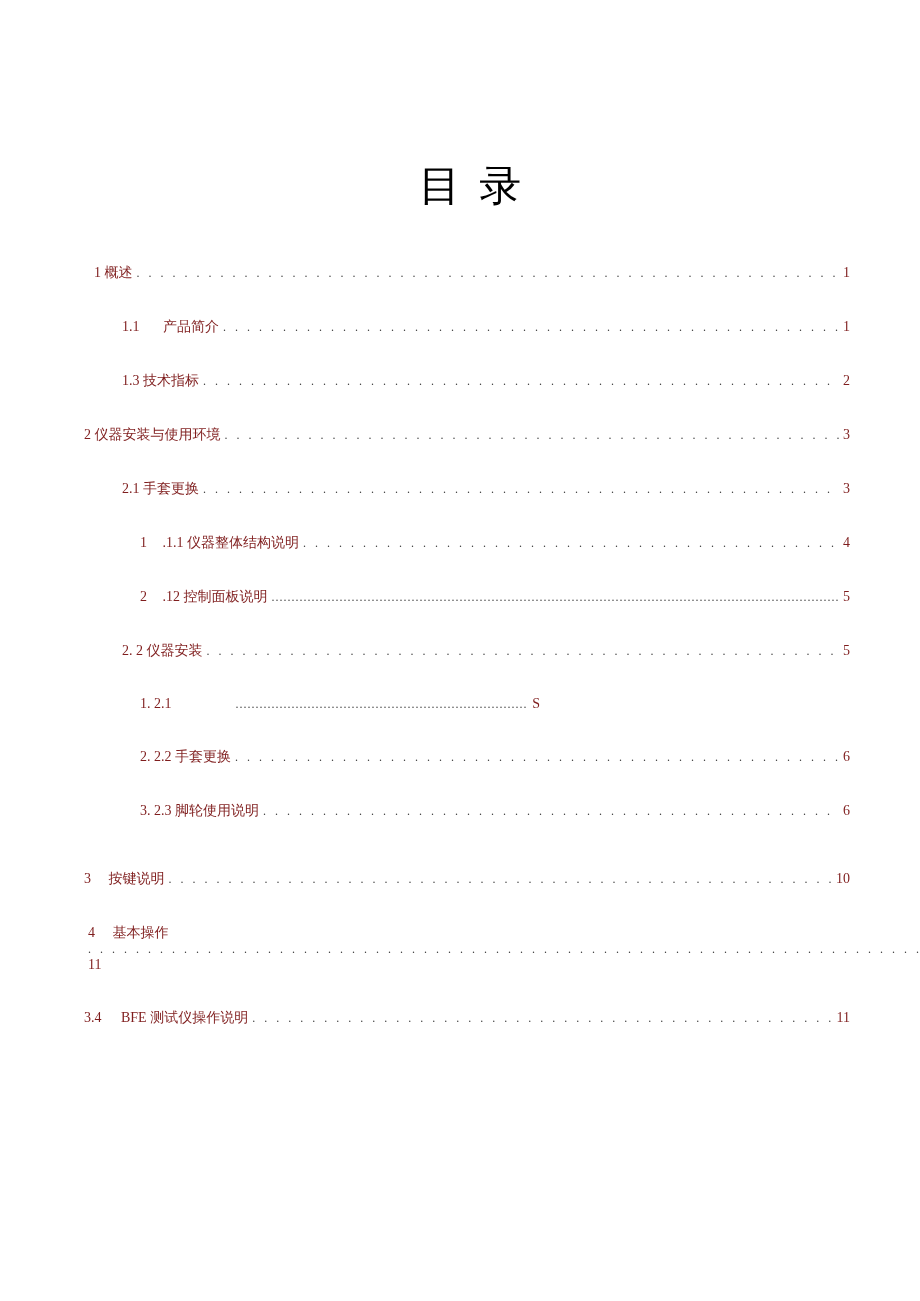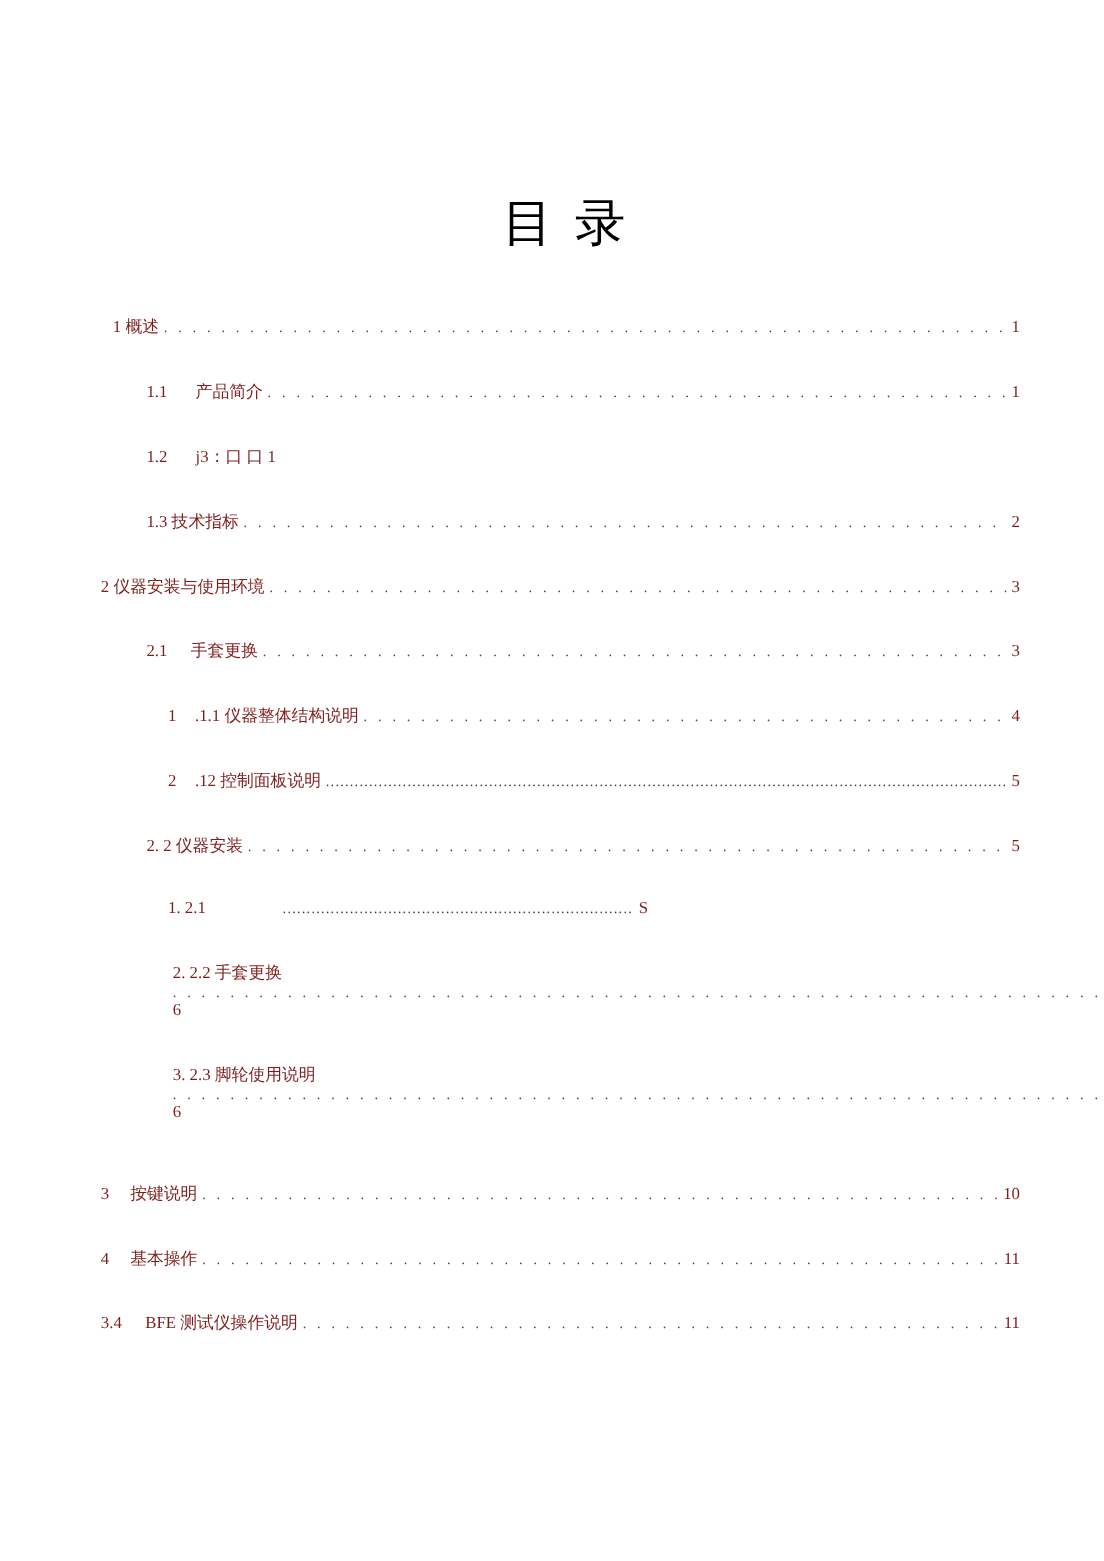--- a/index.html
+++ b/index.html
@@ -52,21 +52,21 @@
     }
     .dots2::after {
       content: "..................................................................................................................................................................................................";
     }
     .pagenum {
       flex: 0 0 auto;
     }
     .indent-0 { padding-left: 0px; }
     .indent-1 { padding-left: 28px; }
     .indent-2 { padding-left: 46px; font-family: Liberation Serif, serif; }
-    .indent-3 { padding-left: 46px; flex-direction: column; }
+    .indent-3 { padding-left: 46px; }
     .num-seg {
       display: inline-block;
     }
     .row-121 {
       padding-left: 46px;
       width: 400px;
     }
   </style>
 </head>
 <body>
@@ -82,42 +82,36 @@
 
   <div class="toc-entry indent-1">
     <span class="toc-label">
       <span class="num-seg" style="margin-right:20px;">1.1</span>
       <span>产品简介</span>
     </span>
     <span class="dots"></span>
     <span class="pagenum">1</span>
   </div>
 
-  <div class="toc-entry indent-1">
-    <span class="toc-label">
-      <span class="num-seg" style="margin-right:20px;">1.2</span>
-      <span>j3：口 口 1</span>
-    </span>
-  </div>
 
   <div class="toc-entry indent-1">
     <span class="toc-label">1.3 技术指标</span>
     <span class="dots"></span>
     <span class="pagenum">2</span>
   </div>
 
   <div class="toc-entry" style="margin-left:-10px;">
     <span class="toc-label">2 仪器安装与使用环境</span>
     <span class="dots"></span>
     <span class="pagenum">3</span>
   </div>
 
   <div class="toc-entry indent-1">
     <span class="toc-label">
-      <span class="num-seg" style="margin-right:16px;">2.1</span>
+      <span class="num-seg" style="">2.1</span>
       <span>手套更换</span>
     </span>
     <span class="dots"></span>
     <span class="pagenum">3</span>
   </div>
 
   <div class="toc-entry indent-2">
     <span class="toc-label">
       <span class="num-seg" style="margin-right:12px;">1</span>
       <span>.1.1 仪器整体结构说明</span>
@@ -165,21 +159,21 @@
 
   <div class="toc-entry" style="margin-left:-10px;">
     <span class="toc-label">
       <span class="num-seg" style="margin-right:14px;">3</span>
       <span>按键说明</span>
     </span>
     <span class="dots"></span>
     <span class="pagenum">10</span>
   </div>
 
-  <div class="toc-entry" style="margin-left:-10px;">
+  <div class="toc-entry" style="margin-left:-10px;flex-direction:column;">
     <span class="toc-label">
       <span class="num-seg" style="margin-right:14px;">4</span>
       <span>基本操作</span>
     </span>
     <span class="dots"></span>
     <span class="pagenum">11</span>
   </div>
 
   <div class="toc-entry" style="margin-left:-10px;">
     <span class="toc-label">

